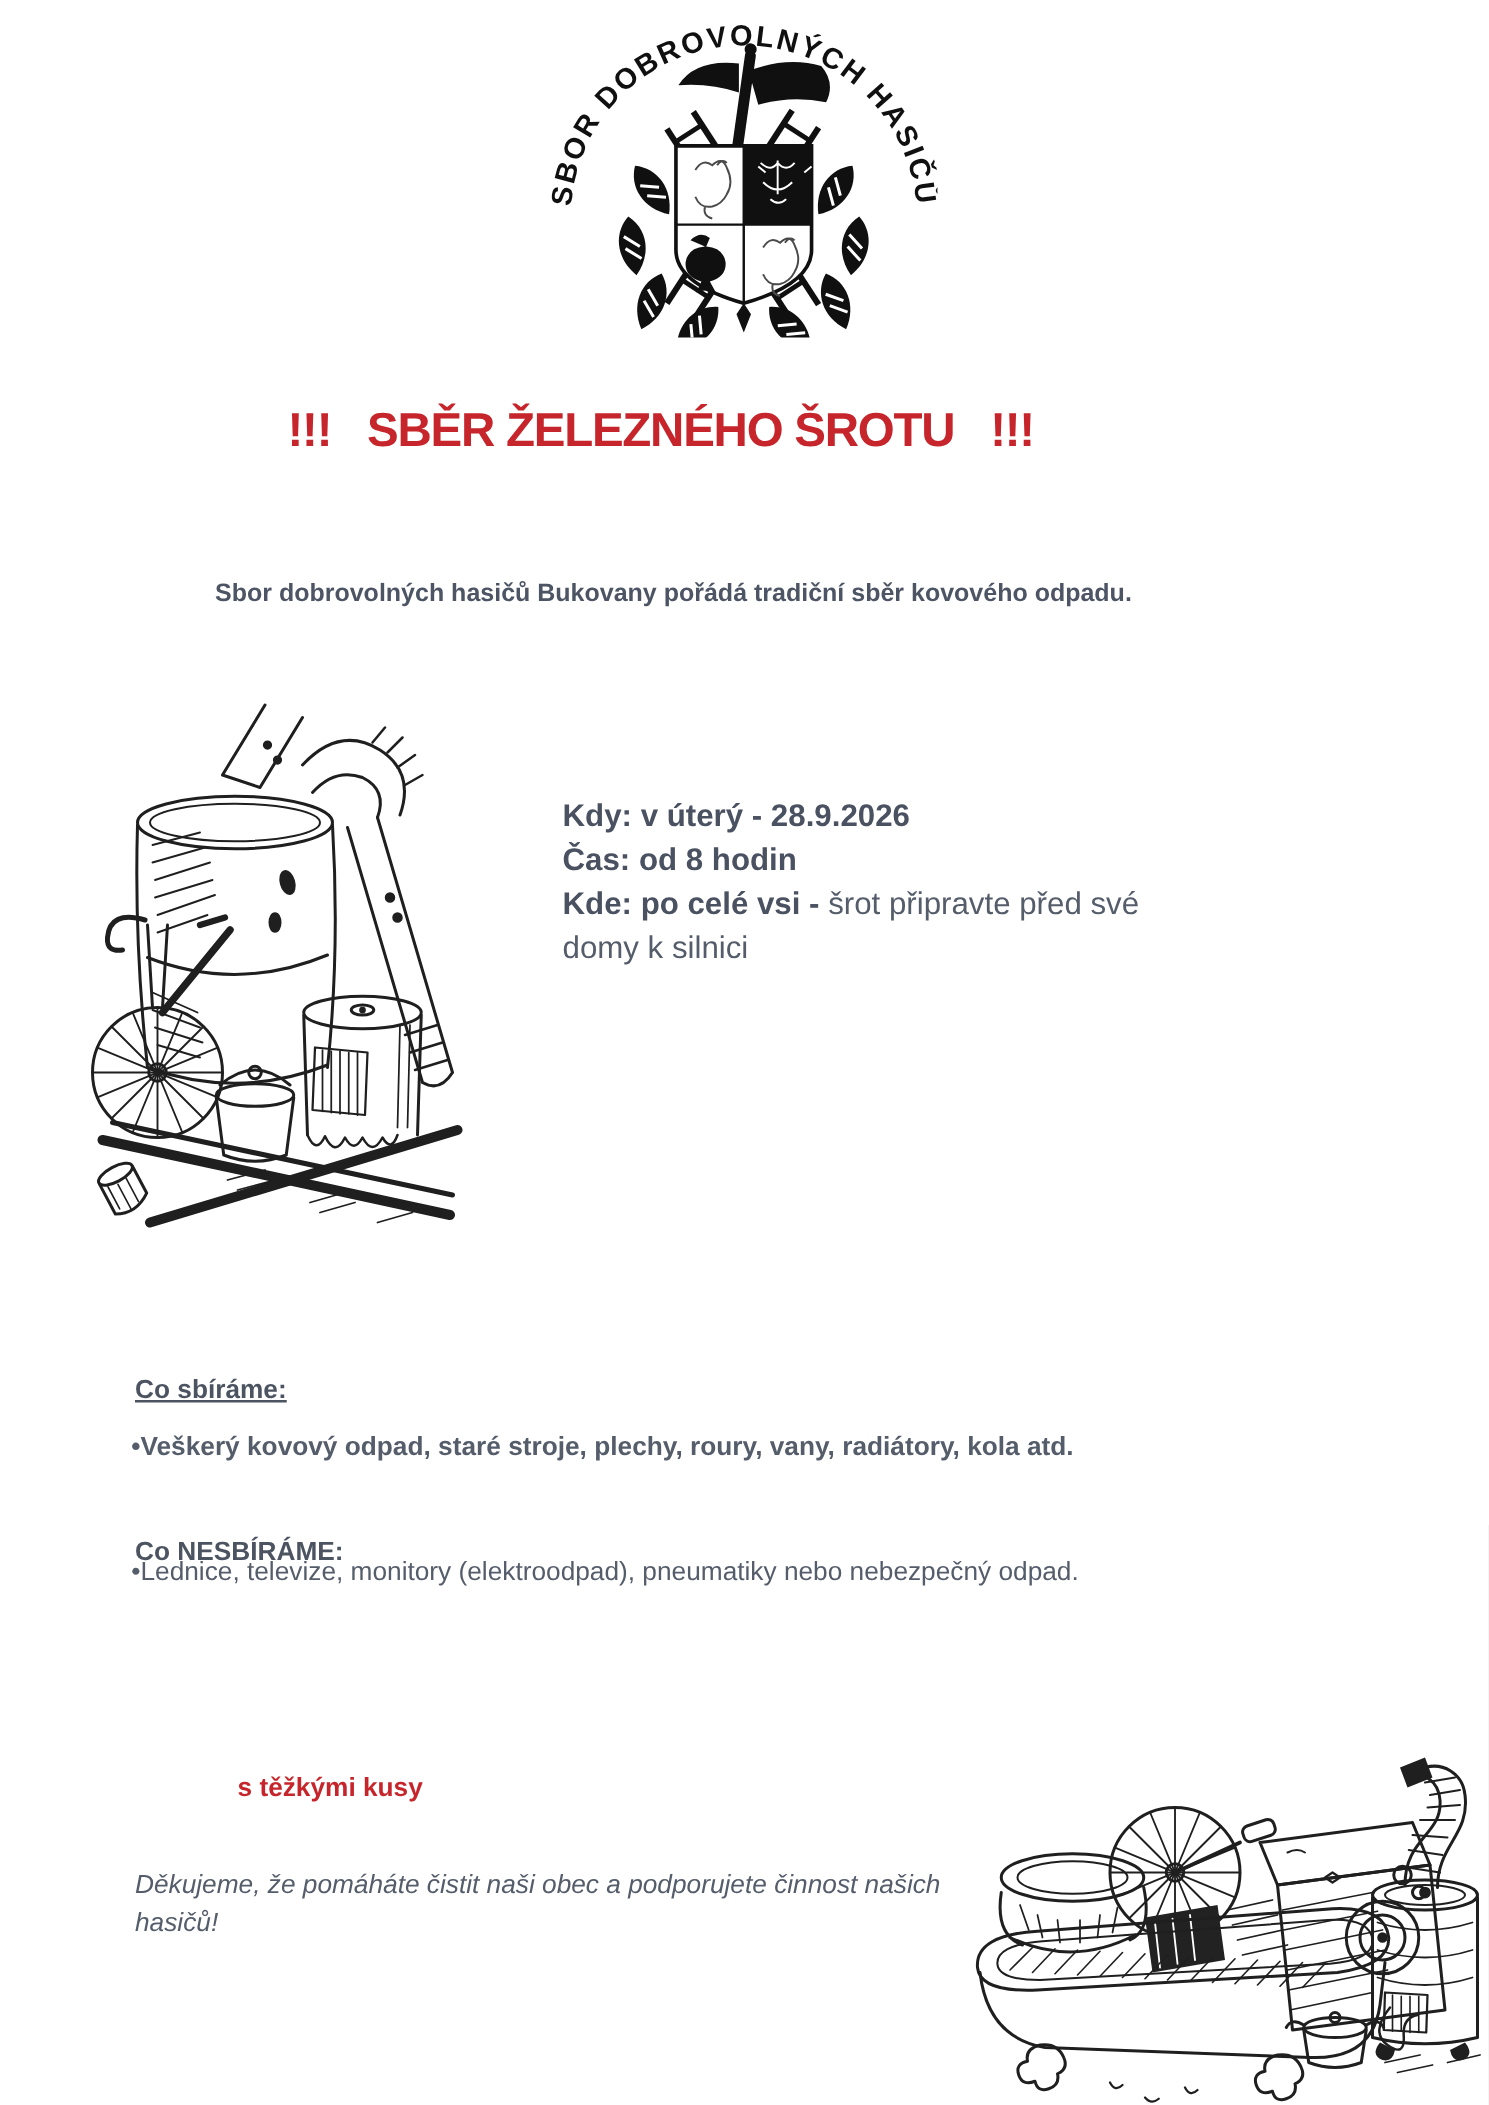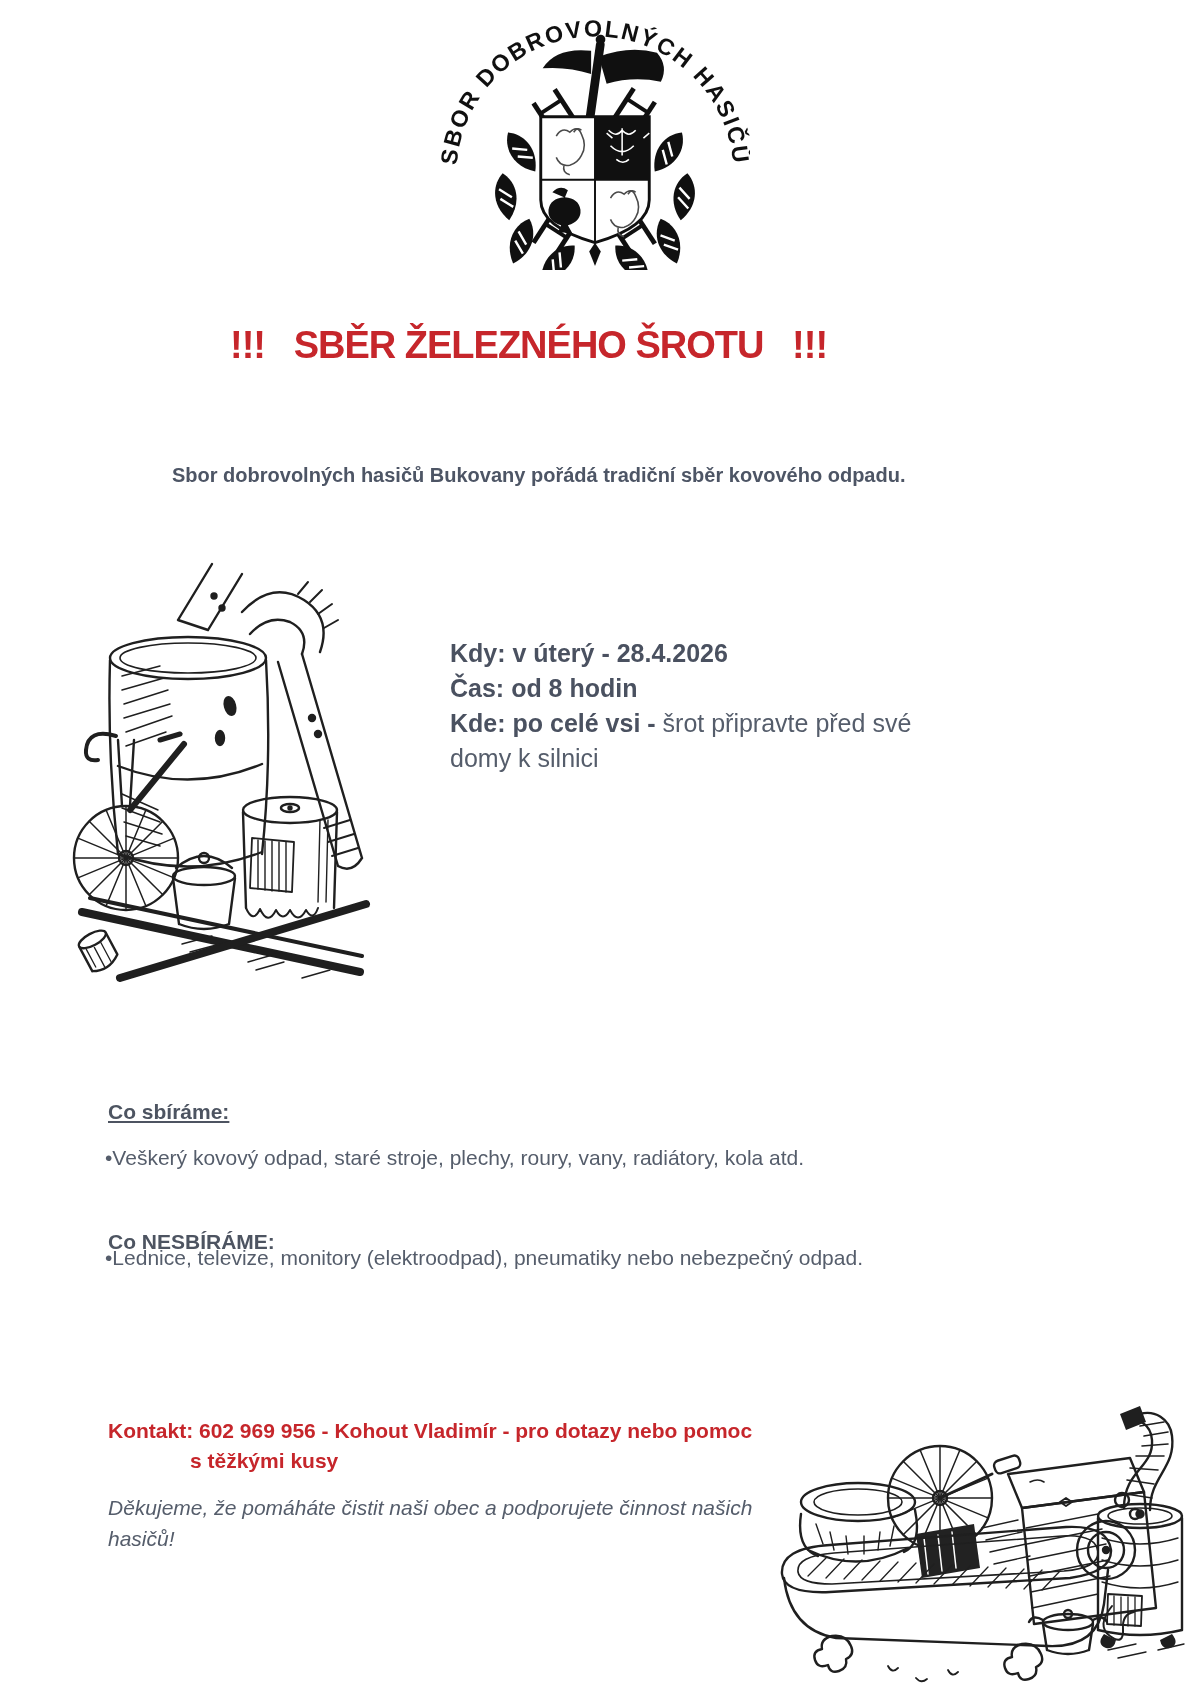--- a/index.html
+++ b/index.html
@@ -14,21 +14,21 @@
     left:230px;top:322px;font-size:38px;font-weight:700;color:#c6262b;
     letter-spacing:-1px;white-space:pre;line-height:46px;
   }
   .intro{left:172px;top:464px;font-size:20px;font-weight:700;color:#4d5565;}
   .scrap-left{left:62px;top:558px;width:312px;height:428px;}
   .event{left:450px;top:636px;width:518px;font-size:25px;line-height:35px;color:#4a5160;font-weight:700;}
   .event .normal{font-weight:400;color:#555d6b;}
   .sec-h{font-size:21px;font-weight:700;color:#4d5461;}
   .sec-item{font-size:21px;color:#555d6b;}
   .h-collect{left:108px;top:1100px;text-decoration:underline;}
-  .i-collect{left:105px;top:1146px;}
+  .i-collect{left:105px;top:1146px;font-weight:bold;}
   .h-nocollect{left:108px;top:1230px;}
   .i-nocollect{left:105px;top:1246px;}
   .contact{left:108px;top:1416px;font-size:21px;line-height:30px;font-weight:700;color:#c6262b;}
   .contact .line2{margin-left:82px;}
   .thanks{left:108px;top:1492px;width:648px;font-size:21px;line-height:31px;font-style:italic;color:#555d6b;}
   .scrap-right{left:768px;top:1398px;width:424px;height:286px;}
   svg{display:block;}
 </style>
 </head>
 <body>
@@ -208,32 +208,31 @@
         <path d="M26,386 V406 M34,388 V410 M42,387 V408" stroke-width="1.3"></path>
       </g>
 
       <g stroke-width="1.4">
         <path d="M120,386 L150,378 M128,394 L158,386 M186,404 L214,396 M194,412 L222,404 M240,420 L268,412"></path>
       </g>
     </svg>
   </div>
 
   <div class="abs event">
-    <div>Kdy: v úterý - 28.4.2026</div>
+    <div>Kdy: v úterý - 28.9.2026</div>
     <div>Čas: od 8 hodin</div>
     <div><span>Kde: po celé vsi - </span><span class="normal">šrot připravte před své domy k silnici</span></div>
   </div>
 
   <div class="abs sec-h h-collect">Co sbíráme:</div>
   <div class="abs sec-item i-collect">•Veškerý kovový odpad, staré stroje, plechy, roury, vany, radiátory, kola atd.</div>
   <div class="abs sec-h h-nocollect">Co NESBÍRÁME:</div>
   <div class="abs sec-item i-nocollect">•Lednice, televize, monitory (elektroodpad), pneumatiky nebo nebezpečný odpad.</div>
 
   <div class="abs contact">
-    <div>Kontakt: 602 969 956 - Kohout Vladimír - pro dotazy nebo pomoc</div>
     <div class="line2">s těžkými kusy</div>
   </div>
   <div class="abs thanks">Děkujeme, že pomáháte čistit naši obec a podporujete činnost našich hasičů!</div>
 
   <div class="abs scrap-right">
     <svg viewBox="0 0 424 286" width="424" height="286" fill="none" stroke="#1f1f1f" stroke-width="2.4" stroke-linecap="round" stroke-linejoin="round">
 
       <ellipse cx="90" cy="104" rx="57" ry="19"></ellipse>
       <ellipse cx="90" cy="104" rx="44" ry="13" stroke-width="1.6"></ellipse>
       <path d="M33,116 Q28,150 50,158 M147,112 Q154,146 136,154 M40,152 Q90,176 140,150"></path>

